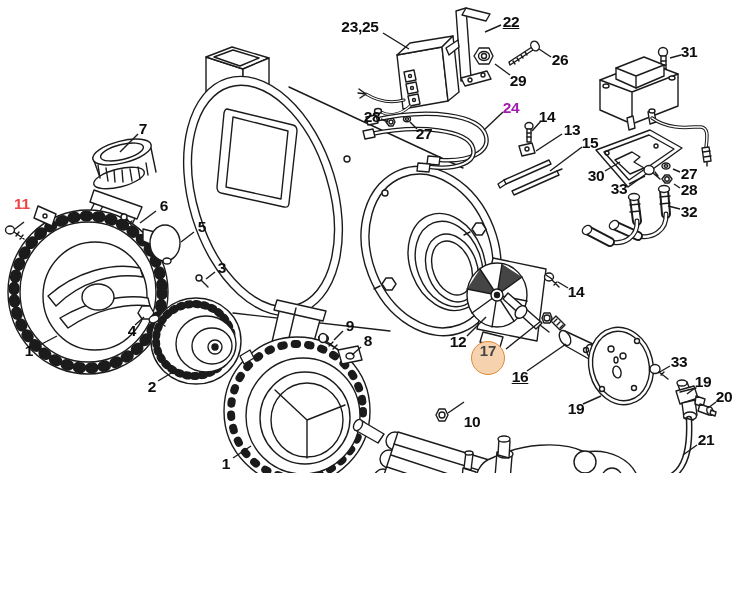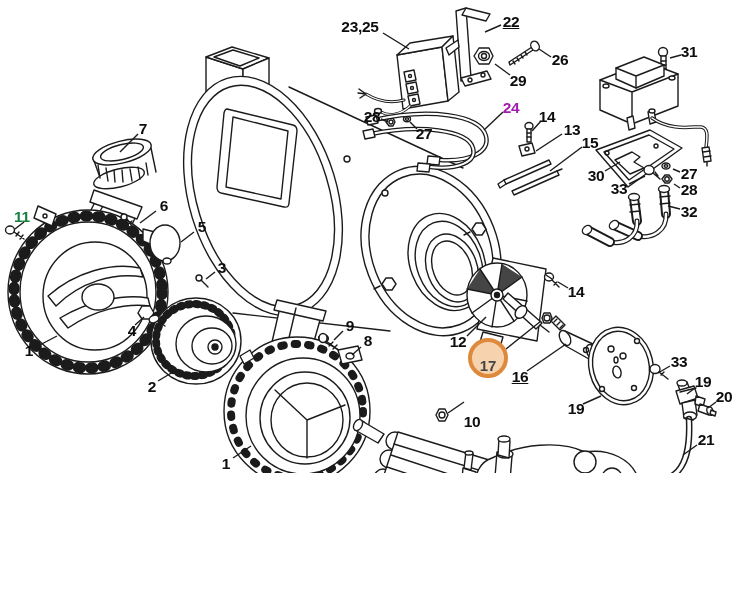--- a/index.html
+++ b/index.html
@@ -2,22 +2,22 @@
 <html><head>
 <meta charset="utf-8">
 <style>
   html,body{margin:0;padding:0;background:#ffffff;}
   .stage{position:relative;width:735px;height:473px;background:#ffffff;overflow:hidden;
          font-family:"Liberation Sans",sans-serif;}
   .art,.leaders,.callouts{position:absolute;left:0;top:0;width:735px;height:593px;}
   .callouts{pointer-events:none;}
   .lbl{position:absolute;transform:translate(-50%,-50%);font-weight:bold;font-size:15.5px;
        letter-spacing:-0.3px;color:#0d0d0d;white-space:nowrap;pointer-events:auto;cursor:pointer;}
-  .hl{position:absolute;width:32px;height:32px;border-radius:50%;border:4px solid #8b5cf6;
-      background:#f6d3ae;transform:translate(-50%,-50%);display:flex;align-items:flex-end;
+  .hl{position:absolute;width:32px;height:32px;border-radius:50%;border:1px solid #8b5cf6;
+      background:#f6d3ae;transform:translate(-50%,-50%);display:flex;align-items:flex-start;
       justify-content:center;pointer-events:auto;cursor:pointer;}
   .hl span{font-weight:bold;font-size:15px;color:#454545;}
 </style>
 </head>
 <body>
 
 <div class="stage">
 
   <svg class="art" viewBox="0 0 735 593" stroke="#1b1b1b" stroke-width="1.4" fill="none" stroke-linecap="round" stroke-linejoin="round">
 
@@ -376,21 +376,21 @@
       <span class="lbl" style="color: rgb(13, 13, 13); left: 572px; top: 130px;">13</span>
       <span class="lbl" style="color: rgb(13, 13, 13); left: 590px; top: 143px;">15</span>
       <span class="lbl" style="color: rgb(13, 13, 13); left: 372px; top: 117px;">28</span>
       <span class="lbl" style="color: rgb(13, 13, 13); left: 424px; top: 134px;">27</span>
       <span class="lbl" style="color: rgb(13, 13, 13); left: 596px; top: 176px;">30</span>
       <span class="lbl" style="color: rgb(13, 13, 13); left: 619px; top: 189px;">33</span>
       <span class="lbl" style="color: rgb(13, 13, 13); left: 689px; top: 174px;">27</span>
       <span class="lbl" style="color: rgb(13, 13, 13); left: 689px; top: 190px;">28</span>
       <span class="lbl" style="color: rgb(13, 13, 13); left: 689px; top: 212px;">32</span>
       <span class="lbl" style="color: rgb(13, 13, 13); left: 143px; top: 129px;">7</span>
-      <span class="lbl" style="color: #15803d; left: 22px; top: 217px; text-align: center;">11</span>
+      <span class="lbl" style="color: #ef4444; left: 22px; top: 204px; text-align: center;">11</span>
       <span class="lbl" style="color: rgb(13, 13, 13); left: 164px; top: 206px;">6</span>
       <span class="lbl" style="color: rgb(13, 13, 13); left: 202px; top: 227px;">5</span>
       <span class="lbl" style="color: rgb(13, 13, 13); left: 222px; top: 268px;">3</span>
       <span class="lbl" style="color: rgb(13, 13, 13); left: 29px; top: 351px;">1</span>
       <span class="lbl" style="color: rgb(13, 13, 13); left: 132px; top: 331px;">4</span>
       <span class="lbl" style="color: rgb(13, 13, 13); left: 152px; top: 387px;">2</span>
       <span class="lbl" style="color: rgb(13, 13, 13); left: 226px; top: 464px;">1</span>
       <span class="lbl" style="color: rgb(13, 13, 13); left: 350px; top: 326px;">9</span>
       <span class="lbl" style="color: rgb(13, 13, 13); left: 368px; top: 341px;">8</span>
       <span class="lbl" style="color: rgb(13, 13, 13); left: 472px; top: 398px; margin-top: 24px;">10</span>

